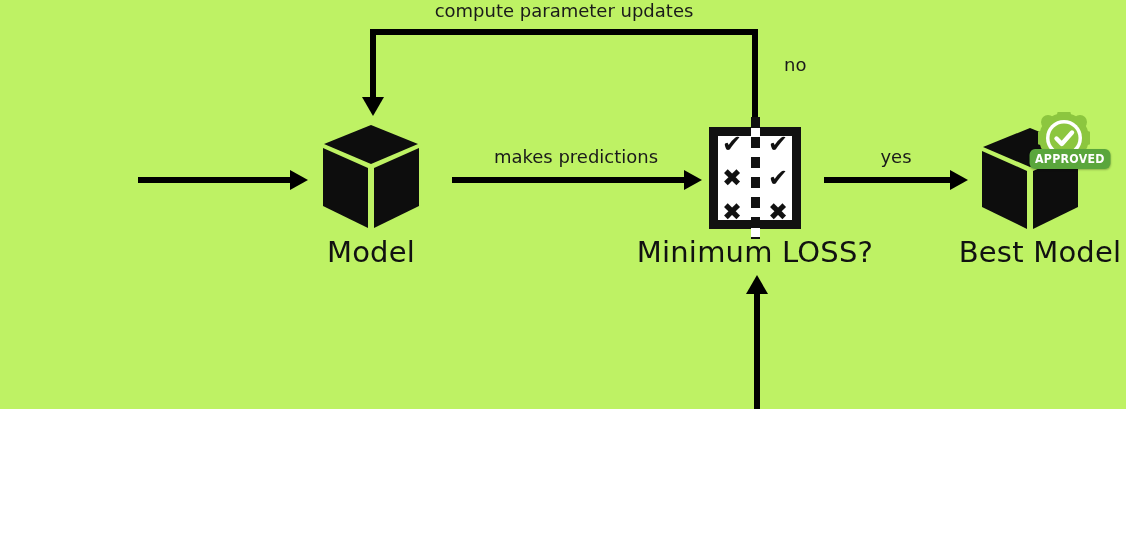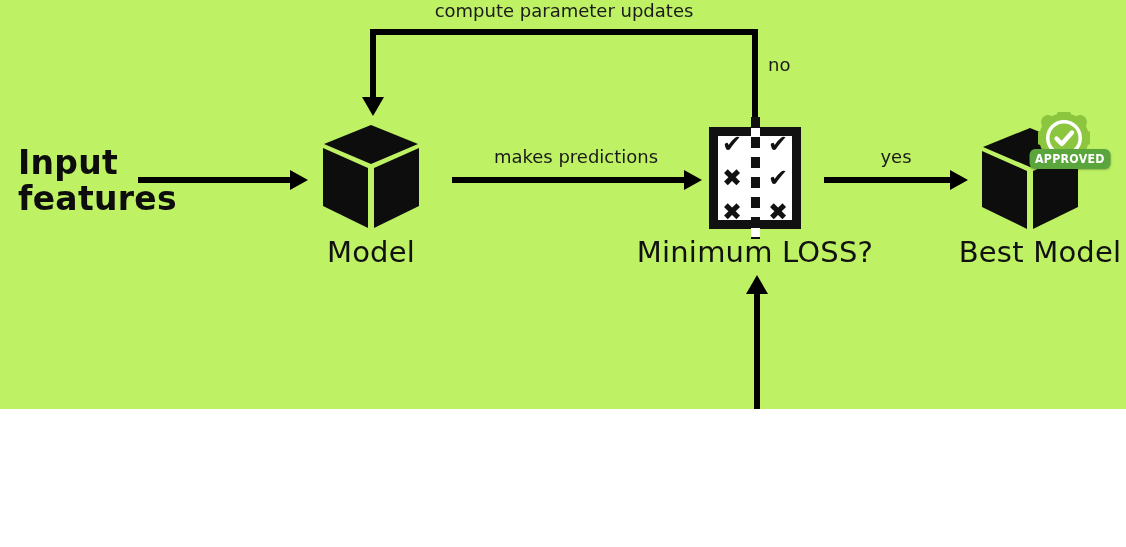--- a/index.html
+++ b/index.html
@@ -124,23 +124,22 @@
 
   <div class="abs txt label-edge" style="left:414px; top:0px; width:300px; text-align:center;">compute parameter updates</div>
 
   <div class="abs hline" style="left:370px; top:29px; width:388px;"></div>
 
   <div class="abs vline" style="left:752px; top:29px; height:88px;"></div>
 
   <div class="abs vline" style="left:370px; top:29px; height:74px;"></div>
   <div class="abs arrow-d" style="left:362px; top:97px;"></div>
 
-  <div class="abs txt label-edge" style="left:768px; top:54px;">no</div>
-
-  <div class="abs txt label-huge" style="left:18px; top:145px; width:130px; text-align:left;"><span>Input</span><br><span>features</span></div>
+  <div class="abs txt label-edge" style="left:784px; top:54px;">no</div>
+
 
   <div class="abs hline" style="left:138px; top:177px; width:152px;"></div>
   <div class="abs arrow-r" style="left:290px; top:170px;"></div>
 
   <div class="abs" style="left:322px; top:124px; width:98px; height:106px;">
     <svg width="98" height="106" viewBox="0 0 98 106" xmlns="http://www.w3.org/2000/svg">
 
       <polygon points="49,1 96,20 49,40 2,20" fill="#0d0d0d"></polygon>
 
       <polygon points="1,24 46,44 46,104 1,82" fill="#0d0d0d"></polygon>

